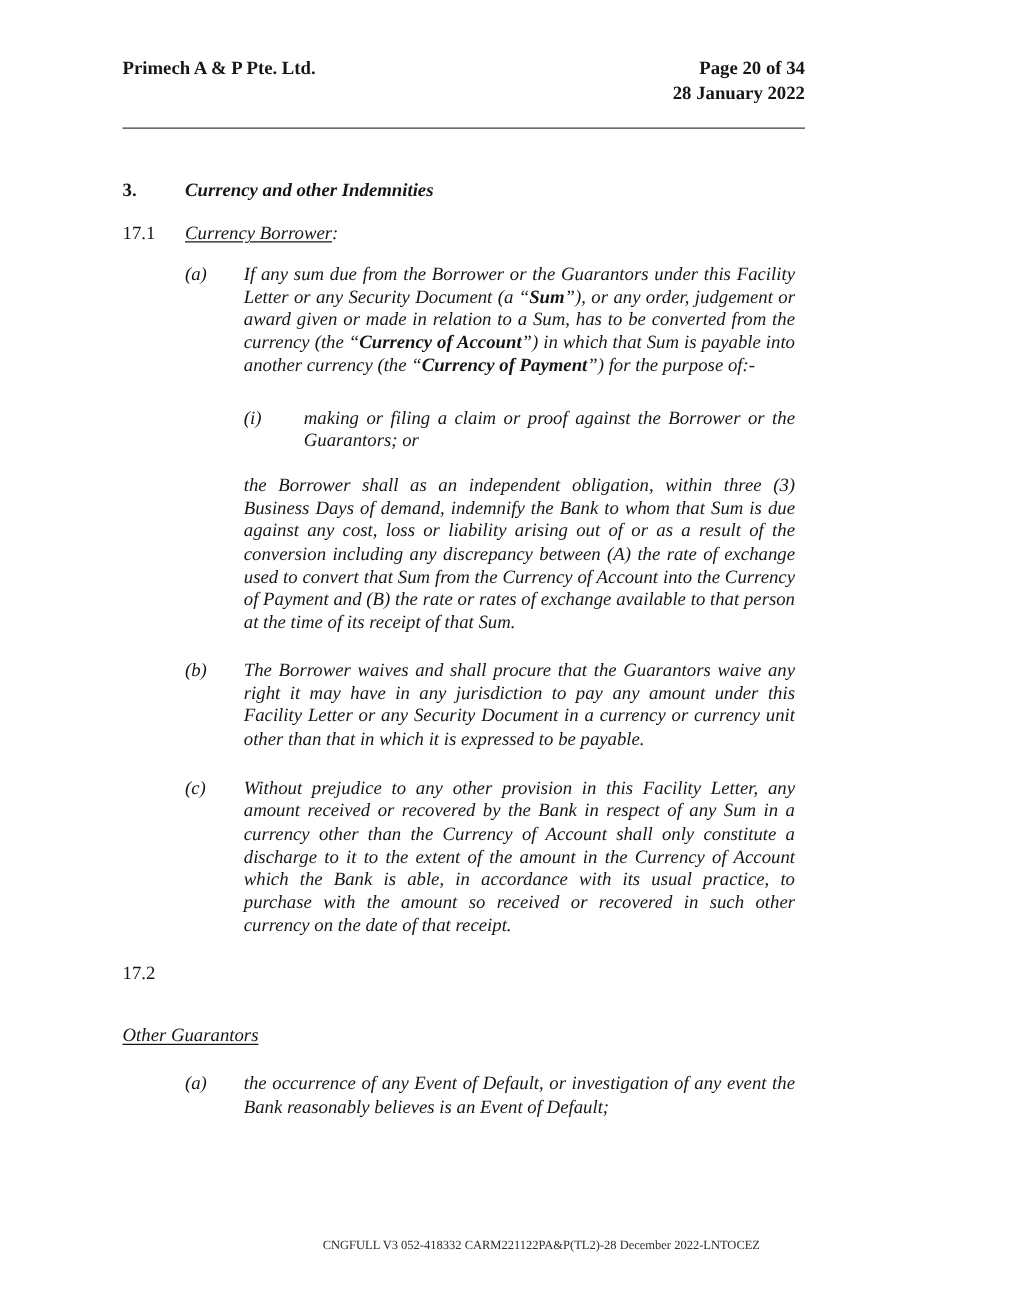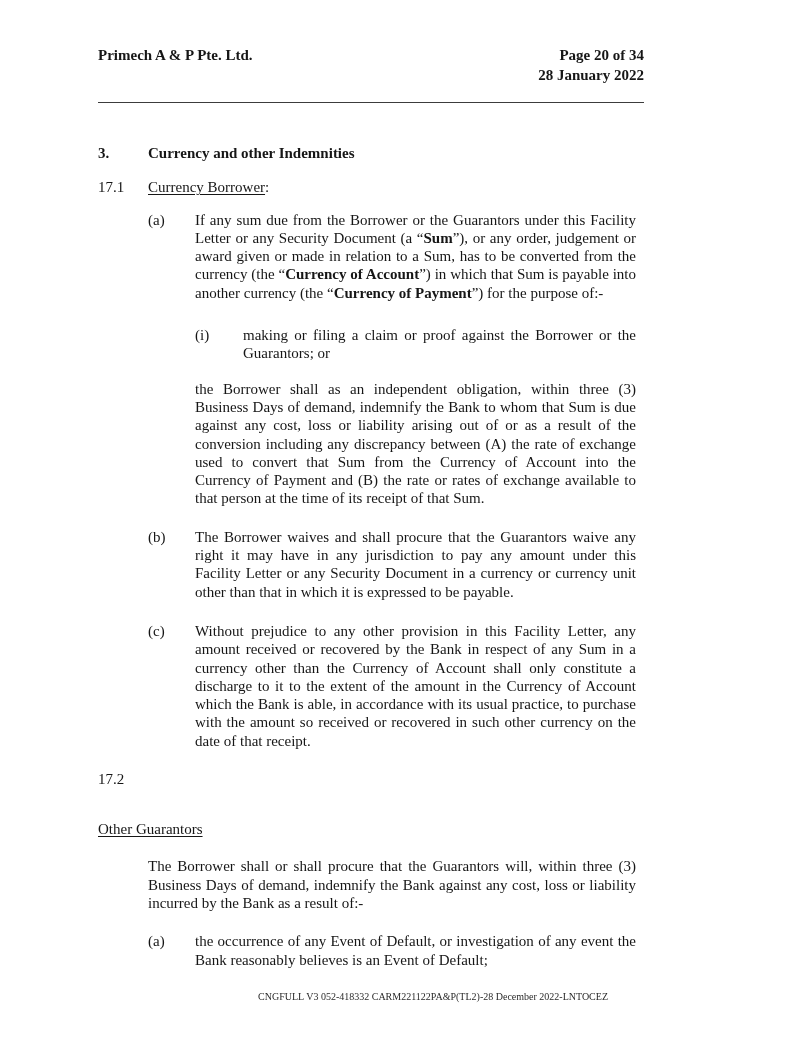--- a/index.html
+++ b/index.html
@@ -21,21 +21,21 @@
   }
   .header { display: flex; justify-content: space-between; font-weight: bold; margin-right: -8px; }
   .company { line-height: 20px; white-space: nowrap; }
   .header-right { text-align: right; line-height: 20px; white-space: nowrap; }
   .rule { border-bottom: 1px solid #3c3c3c; margin-top: 17px; margin-right: -8px; }
 
   .row { display: flex; }
   .g1 { flex: 0 0 50px; }
   .m2 { flex: 0 0 47px; }
   .m3 { flex: 0 0 48px; }
-  .body { flex: 1; min-width: 0; }
+  .body { flex: 1; min-width: 0; font-style: italic; }
   .sub, .sub2 { display: flex; }
   .justify { text-align: justify; }
   .b { font-weight: bold; }
   .ul { text-decoration: underline; text-underline-offset: 2px; }
   .bold { font-weight: bold; }
 
   .mt-h17  { margin-top: 41px; }
   .mt-s171 { margin-top: 16px; }
   .mt-a    { margin-top: 14px; }
   .mt-i    { margin-top: 24px; }
@@ -119,24 +119,20 @@
         <div class="body justify">Without prejudice to any other provision in this Facility Letter, any amount received or recovered by the Bank in respect of any Sum in a currency other than the Currency of Account shall only constitute a discharge to it to the extent of the amount in the Currency of Account which the Bank is able, in accordance with its usual practice, to purchase with the amount so received or recovered in such other currency on the date of that receipt.</div>
       </div>
     </div>
   </div>
 
   <div class="row mt-s172">
     <div class="g1">17.2</div>
     <div class="body"><span class="ul">Other Guarantors</span></div>
   </div>
 
-  <div class="row mt-intro">
-    <div class="g1"></div>
-    <div class="body justify">The Borrower shall or shall procure that the Guarantors will, within three (3) Business Days of demand, indemnify the Bank against any cost, loss or liability incurred by the Bank as a result of:-</div>
-  </div>
 
   <div class="row mt-a2">
     <div class="g1"></div>
     <div class="body">
       <div class="sub">
         <div class="m2">(a)</div>
         <div class="body justify">the occurrence of any Event of Default, or investigation of any event the Bank reasonably believes is an Event of Default;</div>
       </div>
     </div>
   </div>

